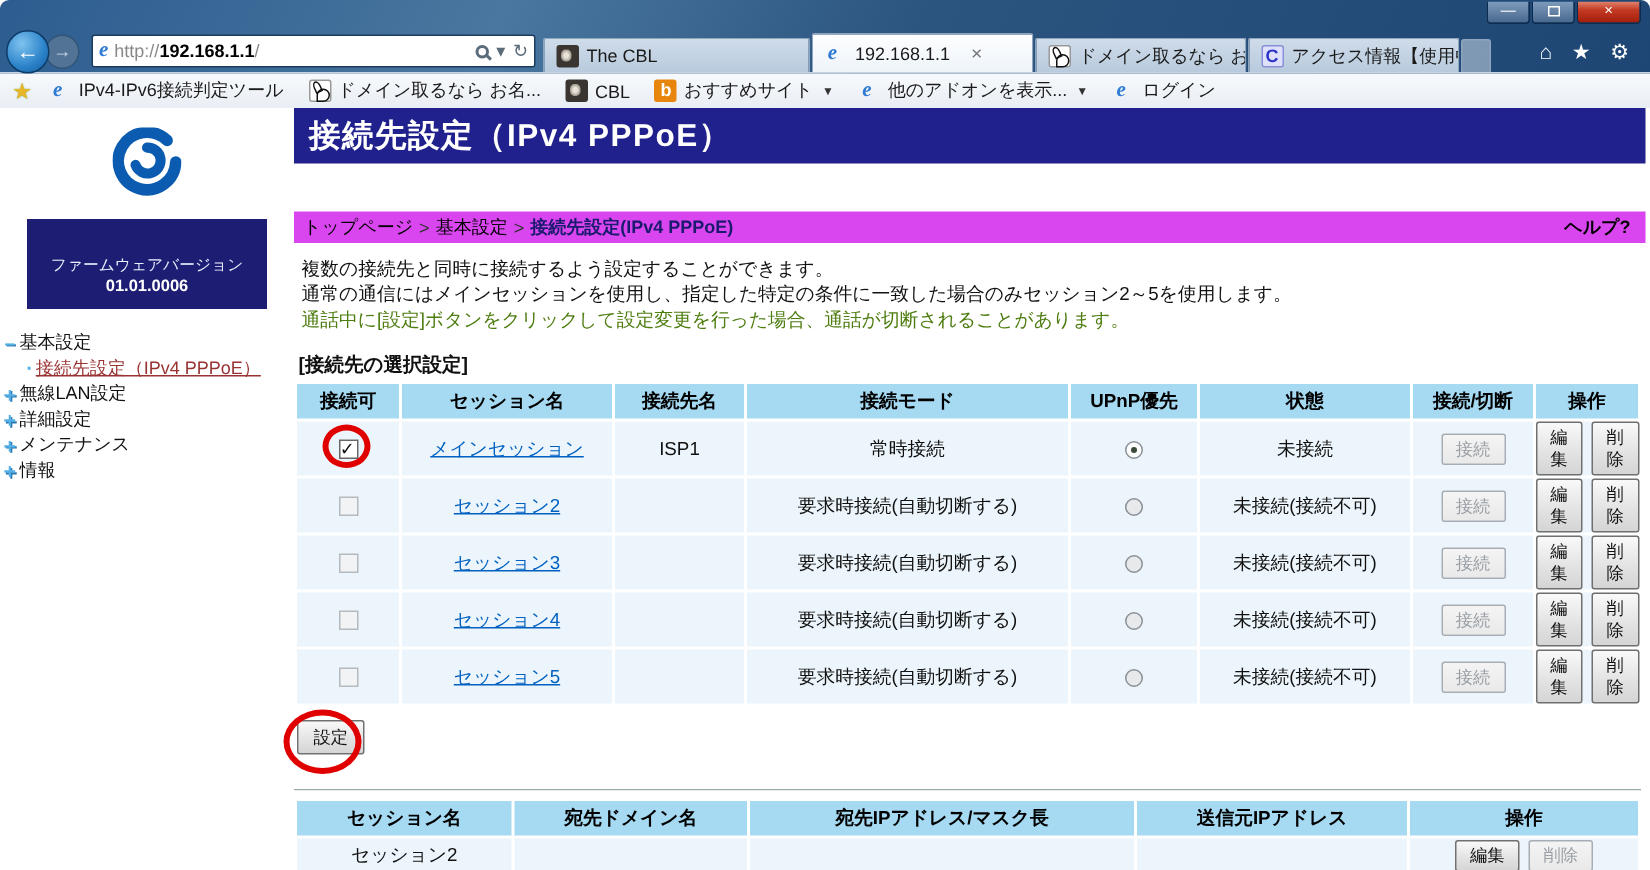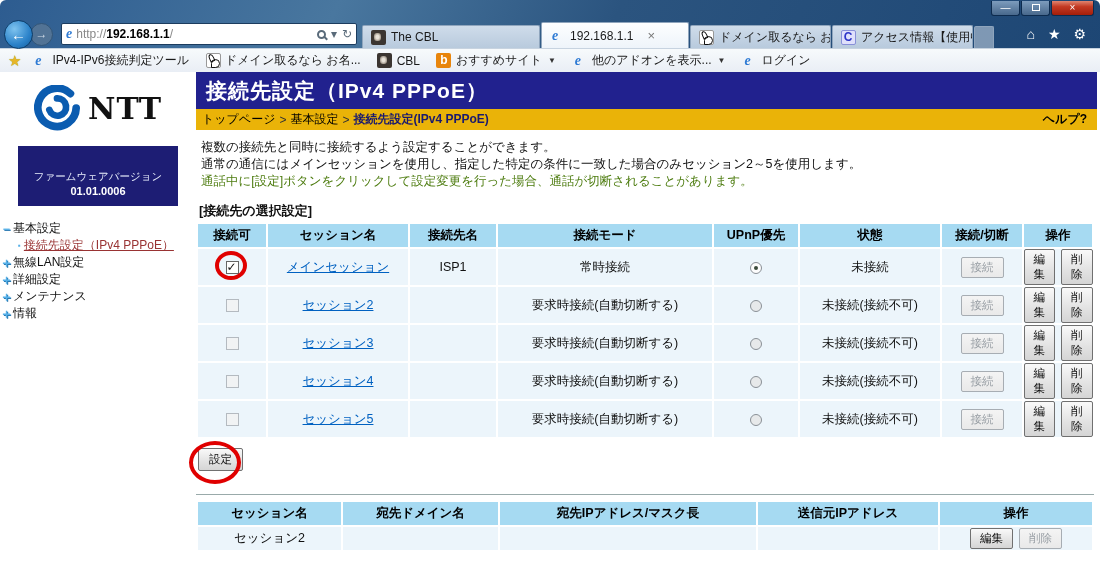--- a/index.html
+++ b/index.html
@@ -58,21 +58,21 @@
   .devver { font-size:11px; font-weight:bold; margin-top:1px; }
   .nav { margin-top:14px; font-size:12px; line-height:17px; }
   .navitem { display:flex; align-items:center; color:#111; }
   .tree { color:#56b0e8; font-weight:bold; width:13px; flex:none; text-align:center; text-shadow:1px 1px 0 #2a7ab2; font-size:13px; }
   .navsub { padding-left:18px; display:flex; align-items:center; }
   .navsub .bullet { color:#56b0e8; font-size:8px; margin-right:3px; }
   .navsub a { color:#993333; }
 
   
   .pagetitle { background:#21218e; color:#fff; font-size:21px; font-weight:bold; height:37px; line-height:37px; padding-left:10px; letter-spacing:1px; }
-  .crumbbar { background:#eab308; height:21px; display:flex; align-items:center; font-size:12px; padding:0 10px 0 6px; }
+  .crumbbar { background:#d946ef; height:21px; display:flex; align-items:center; font-size:12px; padding:0 10px 0 6px;margin-top:32px; }
   .crumbbar .last { font-weight:bold; color:#1a1a6e; }
   .crumbbar .sep { margin:0 4px; color:#333; }
   .help { margin-left:auto; font-weight:bold; color:#000; }
   .desc { padding:9px 0 0 5px; line-height:17px; color:#111; font-size:12.5px; }
   .warn { color:#4d7c0f; }
   .secheading { font-weight:bold; font-size:13px; margin:12px 0 2px 3px; color:#111; }
   table { border-collapse:separate; border-spacing:2px; width:898px; table-layout:fixed; }
   th { background:#a6daf2; font-size:12.5px; font-weight:bold; height:23px; color:#000; }
   td { background:#ecf5fb; font-size:12.5px; height:23px; text-align:center; color:#111; vertical-align:middle; }
   a.blue { color:#0061c1; }
@@ -191,21 +191,20 @@
 </div>
 
 <div class="content">
 
   <div class="sidebar">
     <div class="logo">
       <svg width="46" height="46" viewBox="0 0 48 48">
         <path d="M38 9 A20 20 0 1 0 44 24" fill="none" stroke="#0b5cb0" stroke-width="8" stroke-linecap="round"></path>
         <path d="M24 14 a9 9 0 1 1 -8 12" fill="none" stroke="#0b5cb0" stroke-width="7" stroke-linecap="round"></path>
       </svg>
-      <span class="word">NTT</span>
     </div>
     <div class="devpanel">
       <div class="devfw">ファームウェアバージョン</div>
       <div class="devver">01.01.0006</div>
     </div>
     <div class="nav">
       <div class="navitem">
         <span class="tree">－</span>
         <span>基本設定</span>
       </div>

